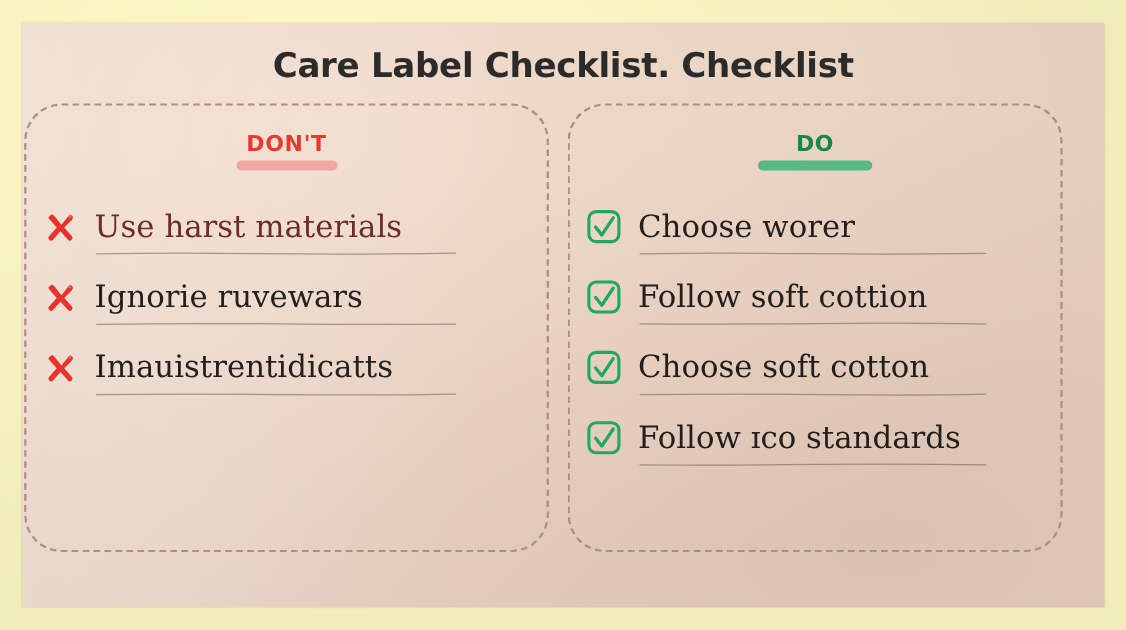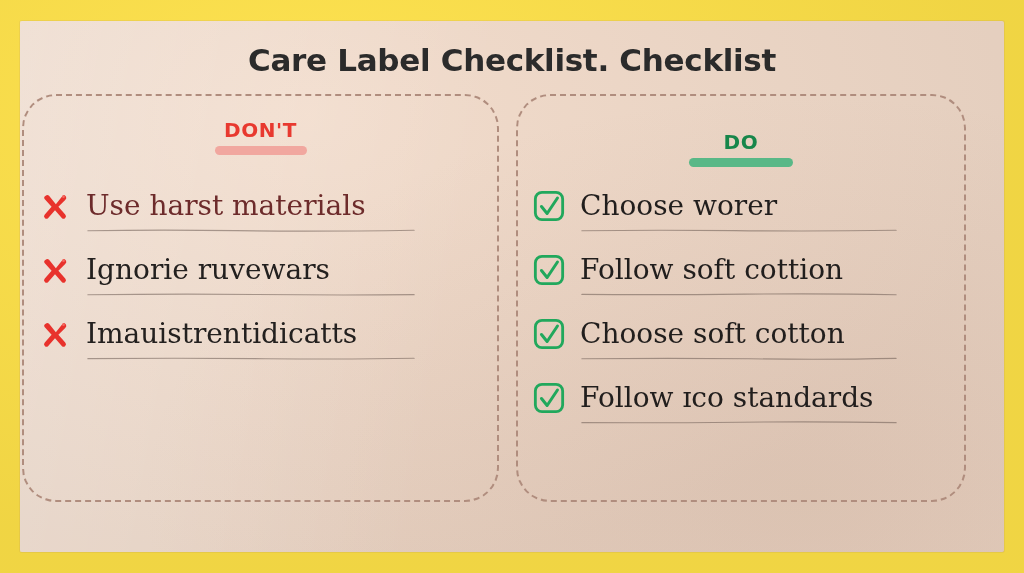--- a/index.html
+++ b/index.html
@@ -10,21 +10,21 @@
   }
   body {
     font-family: "Liberation Sans", sans-serif;
   }
 
   #poster {
     position: relative;
     width: 1024px;
     height: 573px;
     overflow: hidden;
-    background: #fde047;
+    background: #fef9c3;
   }
 
   
   #poster::after {
     content: "";
     position: absolute;
     inset: 0;
     pointer-events: none;
     background:
       radial-gradient(ellipse at 30% 20%, rgba(255,255,255,0.05), rgba(0,0,0,0.05) 70%);
@@ -94,21 +94,21 @@
   .panel-head .head-label {
     font-family: "DejaVu Sans", sans-serif;
     font-weight: bold;
     font-size: 20px;
     letter-spacing: 0.6px;
     display: inline-block;
     position: relative;
     z-index: 2;
   }
   .panel.dont .head-label { color: #e8392f; }
-  .panel.do   .head-label { color: #17864a; margin-top: 12px; }
+  .panel.do   .head-label { color: #17864a; }
 
   .head-bar {
     display: block;
     margin: 4px auto 0;
     height: 9px;
     border-radius: 5px;
   }
   .panel.dont .head-bar {
     width: 92px;
     background: #f1a79f;

